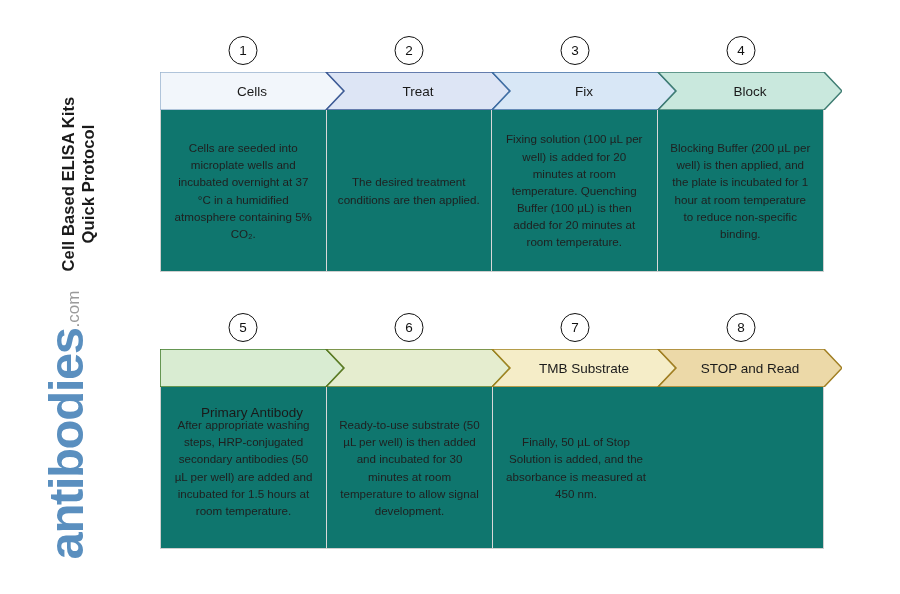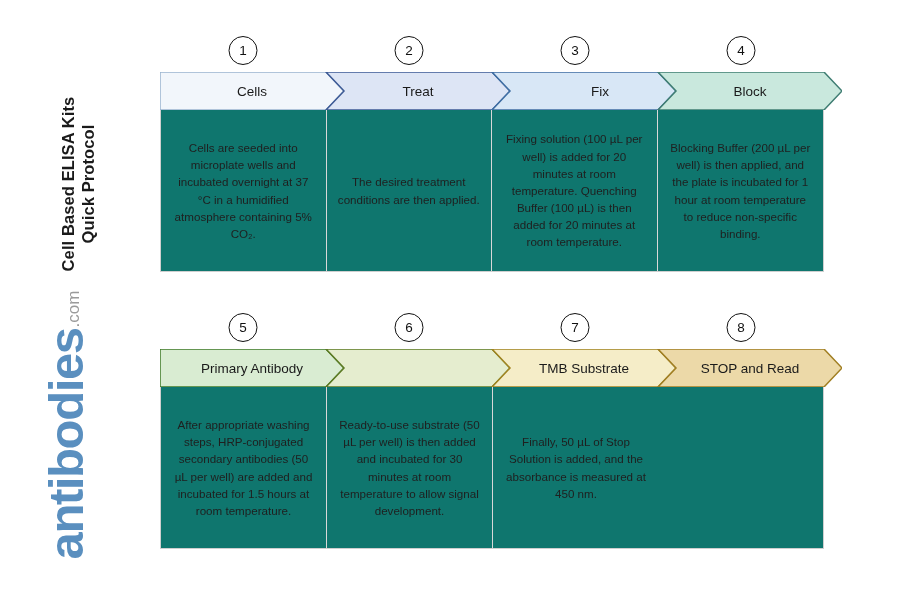--- a/index.html
+++ b/index.html
@@ -188,21 +188,21 @@
           <path d="M 166 0 L 332 0 L 350 19 L 332 38 L 166 38 L 184 19 Z" fill="#dde5f5" stroke="#3d5a95" stroke-width="1.5" stroke-linejoin="miter"></path>
           <path d="M 332 0 L 498 0 L 516 19 L 498 38 L 332 38 L 350 19 Z" fill="#d8e7f6" stroke="#3f6ea3" stroke-width="1.5" stroke-linejoin="miter"></path>
           <path d="M 498 0 L 664 0 L 682 19 L 664 38 L 498 38 L 516 19 Z" fill="#c9e8dd" stroke="#3f7d72" stroke-width="1.5" stroke-linejoin="miter"></path>
         </svg>
         <div class="chev" style="left: 0px; width: 166px;">
           <span class="chev-inner">Cells</span>
         </div>
         <div class="chev" style="left: 166px; width: 166px;">
           <span class="chev-inner">Treat</span>
         </div>
-        <div class="chev" style="left: 348px; width: 166px; text-align: right;">
+        <div class="chev" style="left: 332px; width: 166px; text-align: right;">
           <span class="chev-inner">Fix</span>
         </div>
         <div class="chev" style="left: 498px; width: 166px;">
           <span class="chev-inner">Block</span>
         </div>
         <div class="tick" style="left: 166px;"></div>
         <div class="tick" style="left: 332px;"></div>
         <div class="tick" style="left: 498px;"></div>
       </div>
       <div class="box-strip">
@@ -227,21 +227,21 @@
         <div class="num-circle" style="left: 415px;">7</div>
         <div class="num-circle" style="left: 581px;">8</div>
       </div>
       <div class="chev-strip">
         <svg width="682" height="38" style="position: absolute; left: 0px; top: 0px;">
           <path d="M 0 0 L 166 0 L 184 19 L 166 38 L 0 38 Z" fill="#d9ecd2" stroke="#3f7a28" stroke-width="1.5" stroke-linejoin="miter"></path>
           <path d="M 166 0 L 332 0 L 350 19 L 332 38 L 166 38 L 184 19 Z" fill="#e5edcf" stroke="#5c7a23" stroke-width="1.5" stroke-linejoin="miter"></path>
           <path d="M 332 0 L 498 0 L 516 19 L 498 38 L 332 38 L 350 19 Z" fill="#f5edc8" stroke="#a08320" stroke-width="1.5" stroke-linejoin="miter"></path>
           <path d="M 498 0 L 664 0 L 682 19 L 664 38 L 498 38 L 516 19 Z" fill="#ecd9a8" stroke="#a07e22" stroke-width="1.5" stroke-linejoin="miter"></path>
         </svg>
-        <div class="chev" style="left: 0px; width: 166px;">
+        <div class="chev" style="left: 0px; width: 166px; margin-top: 44px;">
           <span class="chev-inner">Primary Antibody</span>
         </div>
         <div class="chev" style="left: 332px; width: 166px;">
           <span class="chev-inner">TMB Substrate</span>
         </div>
         <div class="chev" style="left: 498px; width: 166px;">
           <span class="chev-inner">STOP and Read</span>
         </div>
         <div class="tick" style="left: 166px;"></div>
         <div class="tick" style="left: 332px;"></div>

